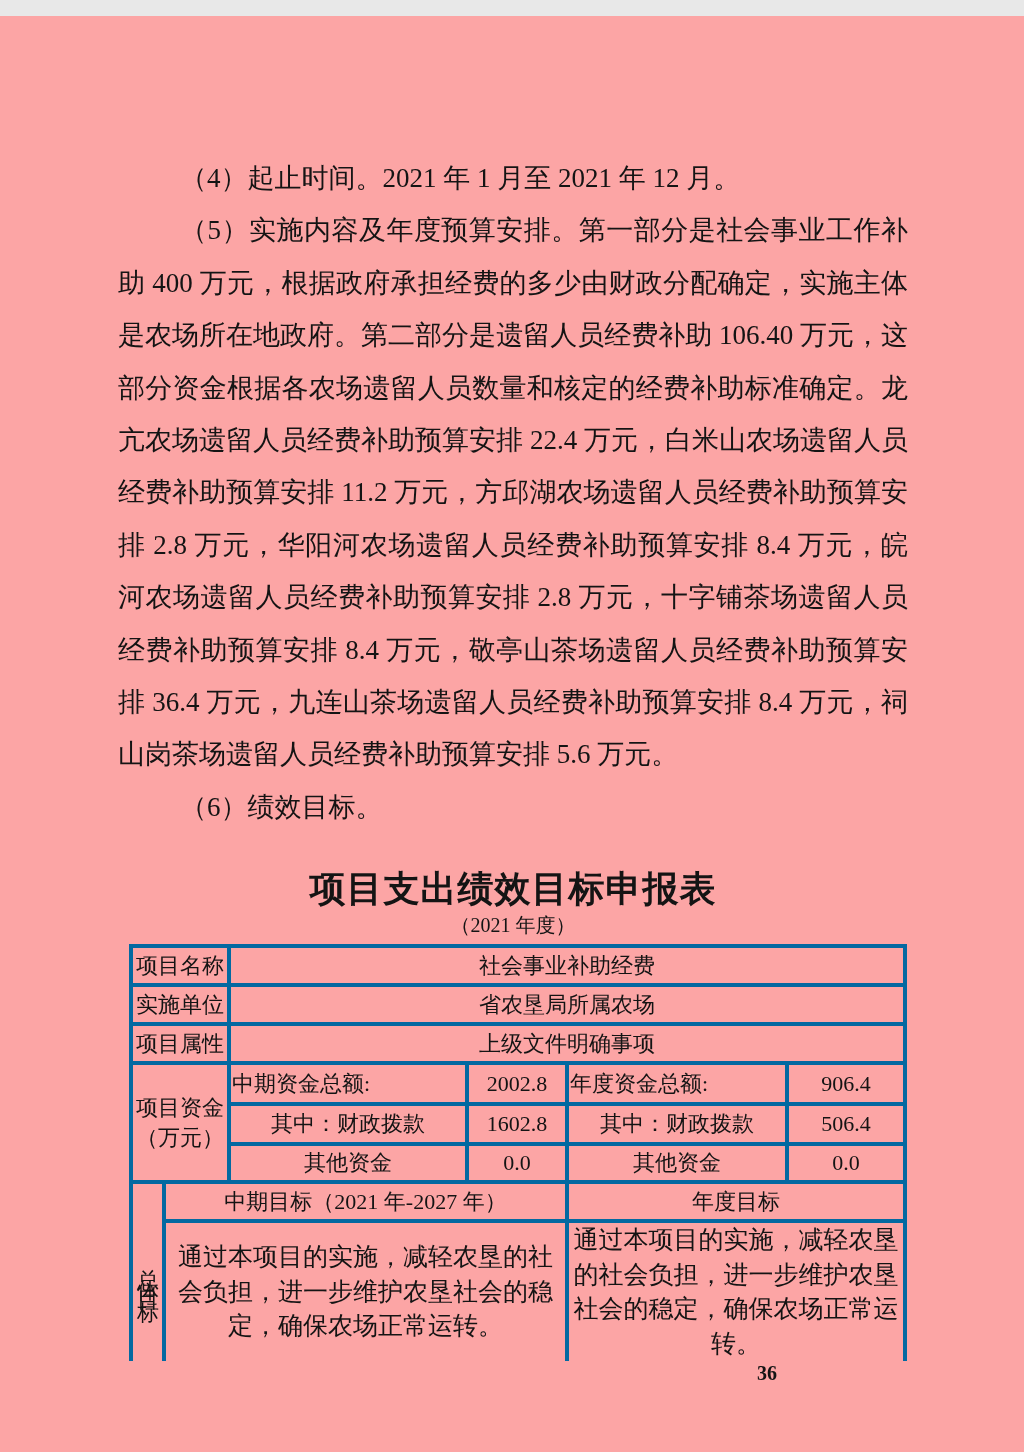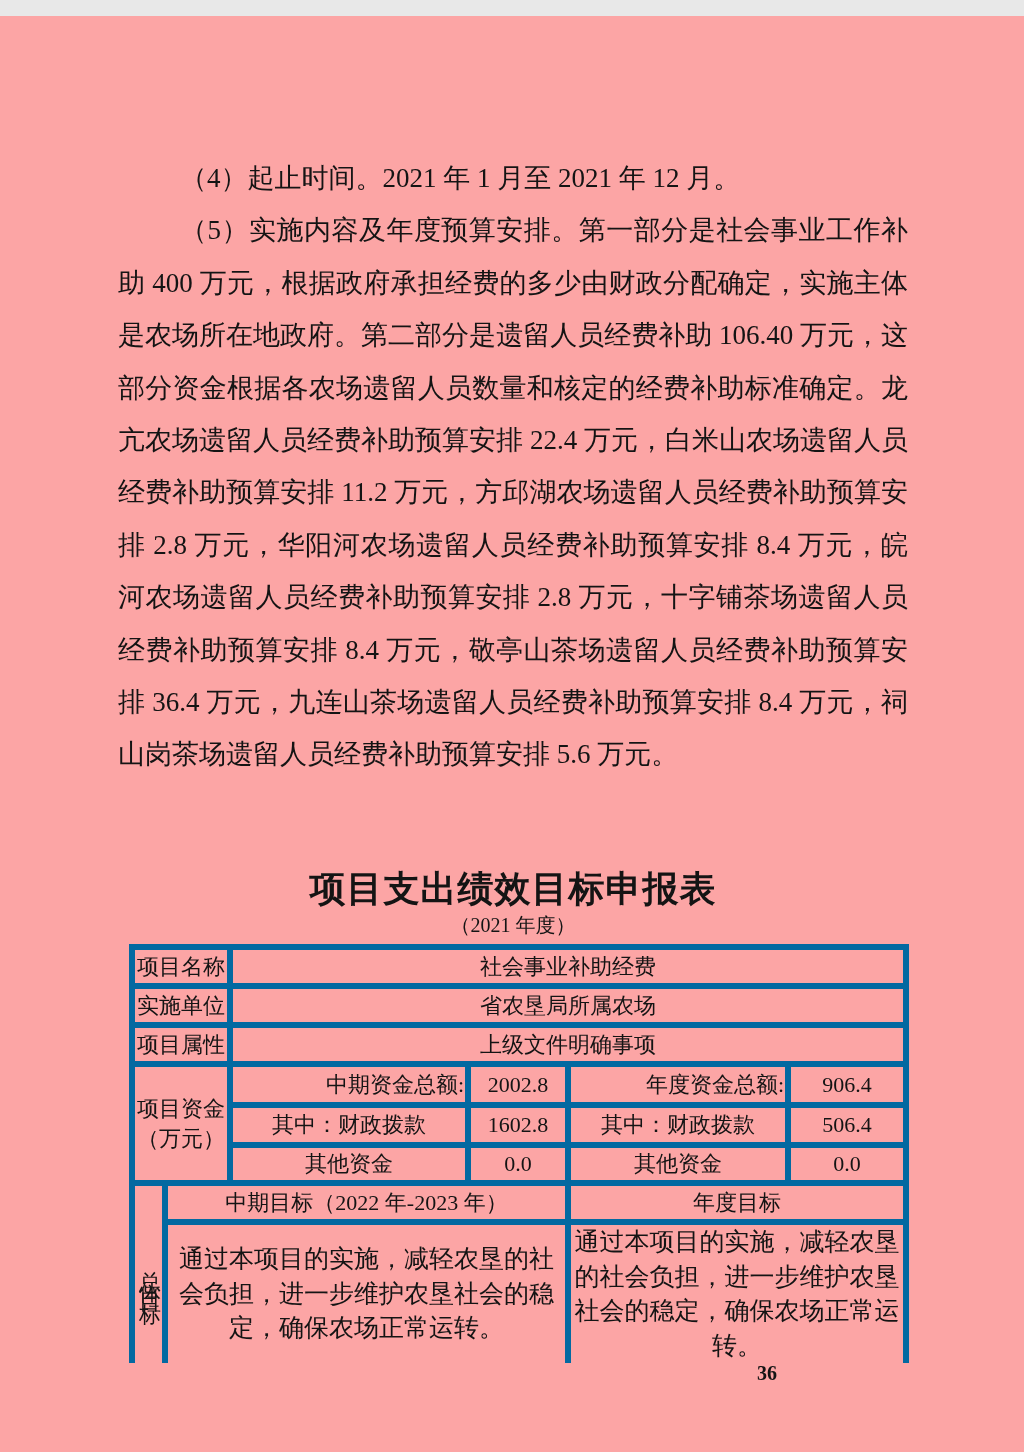--- a/index.html
+++ b/index.html
@@ -32,35 +32,35 @@
     margin-top:6px;text-align:center;font-size:20px;line-height:26px;
   }
   table.report{
     margin:6px 0 0 11px;
     border-collapse:collapse;
     table-layout:fixed;
     width:774px;
     font-size:22px;
   }
   table.report td{
-    border:6px solid #0369a1;
+    border:4px solid #0369a1;
     padding:0 1px;
     vertical-align:middle;
     overflow:hidden;
   }
   tr.r-info{height:39px;}
   tr.r-fund0{height:41px;}
   tr.r-fund1{height:40px;}
   tr.r-fund2{height:38px;}
   tr.r-goalhead{height:39px;}
   tr.r-goalbody{height:114px;}
   .c-label{text-align:center;}
   .c-value{text-align:center;}
   .c-funds-label{text-align:center;line-height:30px;}
-  .a-left{text-align:right;padding-left:6px;}
+  .a-left{text-align:left;padding-left:6px;}
   .a-center{text-align:center;}
   .a-right{text-align:center;padding-right:3px;}
   .c-head{text-align:center;}
   .c-goal{
     text-align:center;font-size:25px;line-height:34.5px;padding:0 8px;
   }
   .no-bottom{border-bottom:none !important;}
   table.report{border-bottom:none;}
   .c-vert-cell{padding:0;}
   .vert{
@@ -78,20 +78,21 @@
   }
 </style>
 </head>
 <body>
 
 <div class="page">
 
   <div class="text-block">
     <p>（4）起止时间。2021 年 1 月至 2021 年 12 月。</p>
     <p>（5）实施内容及年度预算安排。第一部分是社会事业工作补助 400 万元，根据政府承担经费的多少由财政分配确定，实施主体是农场所在地政府。第二部分是遗留人员经费补助 106.40 万元，这部分资金根据各农场遗留人员数量和核定的经费补助标准确定。龙亢农场遗留人员经费补助预算安排 22.4 万元，白米山农场遗留人员经费补助预算安排 11.2 万元，方邱湖农场遗留人员经费补助预算安排 2.8 万元，华阳河农场遗留人员经费补助预算安排 8.4 万元，皖河农场遗留人员经费补助预算安排 2.8 万元，十字铺茶场遗留人员经费补助预算安排 8.4 万元，敬亭山茶场遗留人员经费补助预算安排 36.4 万元，九连山茶场遗留人员经费补助预算安排 8.4 万元，祠山岗茶场遗留人员经费补助预算安排 5.6 万元。</p>
+    <p>（6）绩效目标。</p>
   </div>
 
   <div class="table-area">
     <div class="tbl-title">项目支出绩效目标申报表</div>
     <div class="tbl-subtitle">（2021 年度）</div>
 
     <table class="report">
       <colgroup>
         <col style="width:33px">
           <col style="width:65px">
@@ -134,21 +135,21 @@
           <td class="a-center">其他资金</td>
           <td class="a-right">0.0</td>
           <td class="a-center">其他资金</td>
           <td class="a-right">0.0</td>
         </tr>
 
         <tr class="r-goalhead">
           <td rowspan="2" class="c-vert-cell no-bottom">
             <div class="vert">总体目标</div>
           </td>
-          <td colspan="3" class="c-head">中期目标（2022 年-2023 年）</td>
+          <td colspan="3" class="c-head">中期目标（2021 年-2027 年）</td>
           <td colspan="2" class="c-head">年度目标</td>
         </tr>
         <tr class="r-goalbody">
           <td colspan="3" class="c-goal no-bottom">通过本项目的实施，减轻农垦的社会负担，进一步维护农垦社会的稳定，确保农场正常运转。</td>
           <td colspan="2" class="c-goal no-bottom">通过本项目的实施，减轻农垦的社会负担，进一步维护农垦社会的稳定，确保农场正常运转。</td>
         </tr>
       </tbody>
     </table>
   </div>
 

